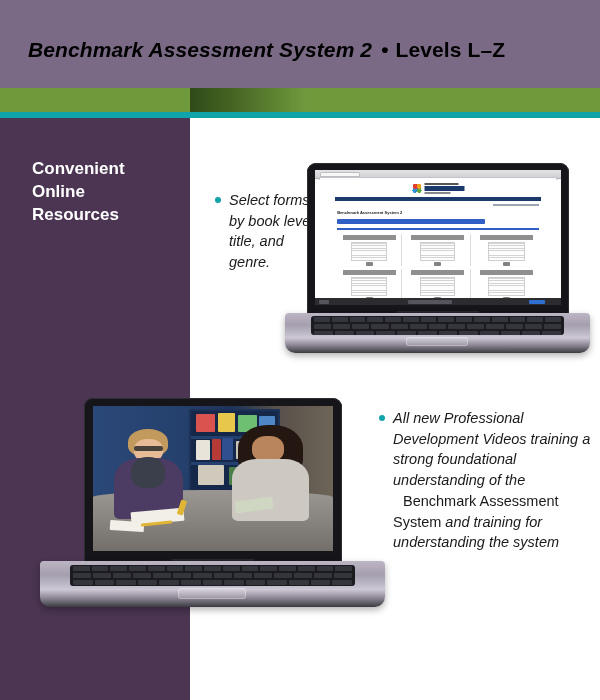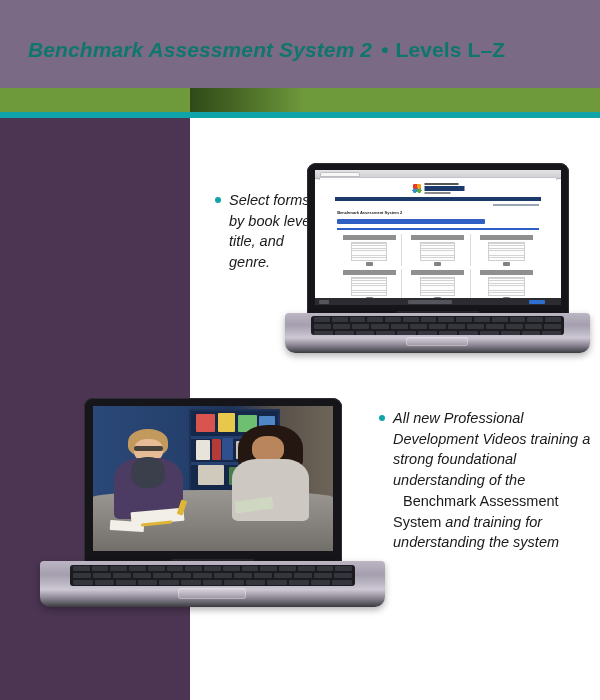--- a/index.html
+++ b/index.html
@@ -11,21 +11,21 @@
   }
   #page { position: relative; width: 600px; height: 700px; background: #ffffff; }
 
   
   .header-band {
     position: absolute; left: 0; top: 0; width: 600px; height: 88px;
     background: #7b6a85;
   }
   .header-title {
     position: absolute; left: 28px; top: 38px;
-    font-size: 21px; color: #0f766e; white-space: nowrap;
+    font-size: 21px; color: #000000; white-space: nowrap;
     font-style: italic; font-weight: bold; letter-spacing: .1px;
   }
   .header-title .sep {
     font-style: normal; font-weight: bold; padding: 0 7px 0 9px;
   }
   .header-title .levels {
     font-style: normal; font-weight: bold;
   }
 
   .green-band {
@@ -262,20 +262,21 @@
   </div>
 
   <div class="green-band"></div>
   <div class="contents-tab"></div>
   <div class="contents-label">CONTENTS</div>
   <div class="teal-band"></div>
 
   <div class="white-col"></div>
 
   <div class="sidebar">
+    <div class="sidebar-title">Convenient Online Resources</div>
   </div>
 
   <div class="bullet-block" id="bullet-select">
     <span class="dot"></span>
     <div class="txt">Select forms by book level, title, and genre.</div>
   </div>
 
   <div class="laptop" style="left:285px; top:163px; width:305px; height:190px;">
     <div class="lid" style="left:22px; top:0; width:262px; height:152px; padding:7px 8px 10px 8px;">
       <div class="screen" style="left:8px; top:7px; right:8px; bottom:10px;">

